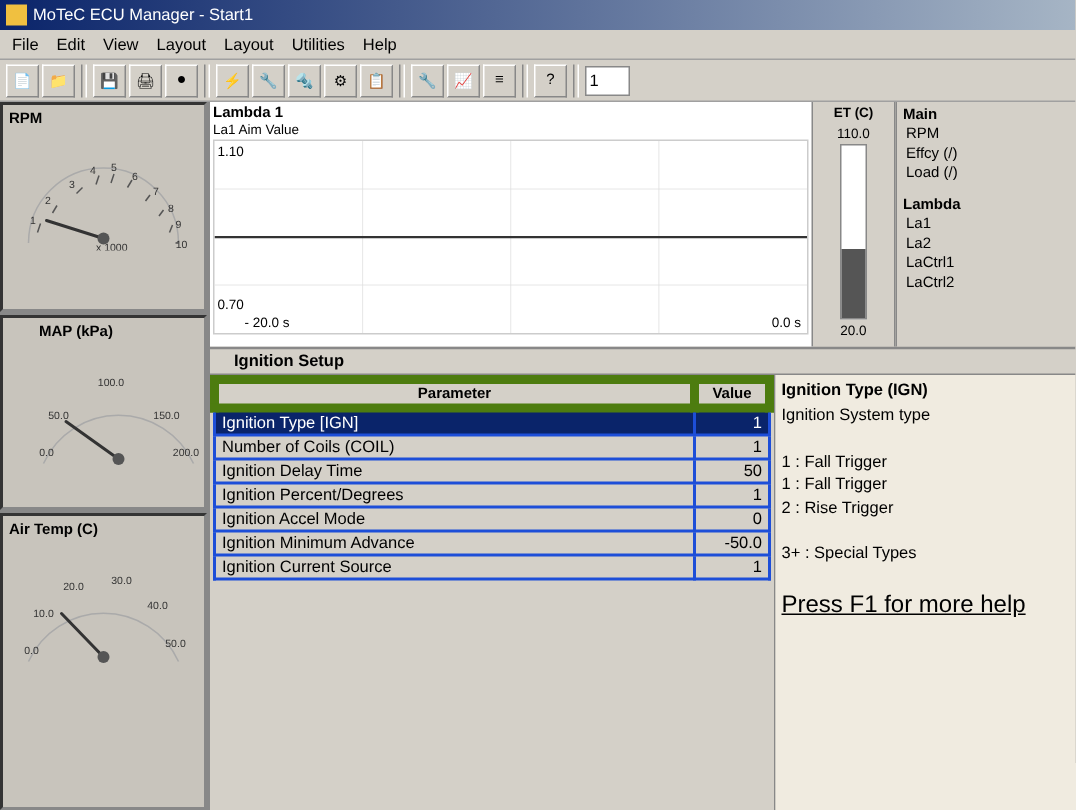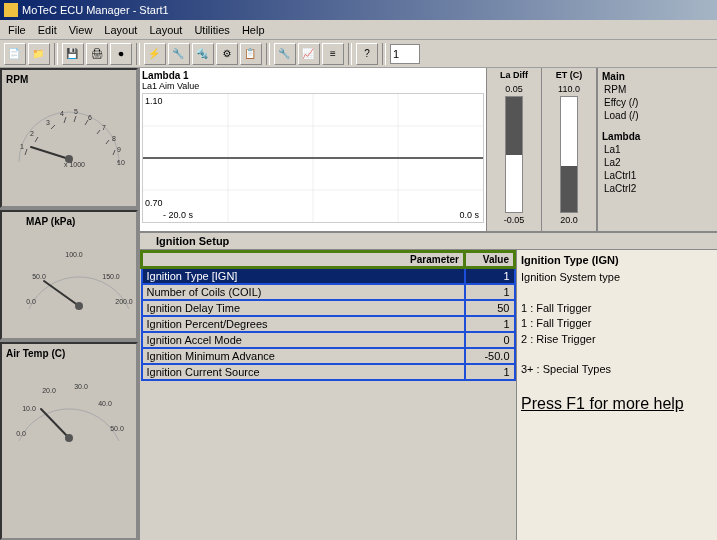--- a/index.html
+++ b/index.html
@@ -237,24 +237,24 @@
       flex: 1;
       border-right: 1px solid #888;
     }
     .ignition-table table {
       width: 100%;
       border-collapse: collapse;
       font-size: 11px;
     }
     .ignition-table th {
       background: #d4d0c8;
-      border: 3px solid #4d7c0f;
+      border: 6px solid #4d7c0f;
       padding: 1px 4px;
       font-size: 10px;
-      text-align: right;
+      text-align: center;
     }
     .ignition-table td {
       border: 2px solid #1d4ed8;
       padding: 1px 4px;
     }
     .ignition-table tr.selected td {
       background: #0a246a;
       color: white;
     }
     .ignition-help {
@@ -425,28 +425,20 @@
 
             <line x1="0" y1="50%" x2="100%" y2="50%" stroke="#333" stroke-width="1.5"></line>
           </svg>
           <span class="chart-y-label-top">1.10</span>
           <span class="chart-y-label-bottom">0.70</span>
           <span class="chart-x-label-left">- 20.0 s</span>
           <span class="chart-x-label-right">0.0 s</span>
         </div>
       </div>
 
-      <div class="vertical-gauge">
-        <div class="vg-title">La Diff</div>
-        <div style="font-size:9px; margin-top:4px;">0.05</div>
-        <div style="flex:1; width:18px; background:white; border:1px solid #888; position:relative; margin: 2px 0;">
-          <div style="position:absolute; bottom:50%; top:0; left:0; right:0; background:#555;"></div>
-        </div>
-        <div style="font-size:9px; margin-bottom:4px;">-0.05</div>
-      </div>
 
       <div class="vertical-gauge">
         <div class="vg-title">ET (C)</div>
         <div style="font-size:9px; margin-top:4px;">110.0</div>
         <div style="flex:1; width:18px; background:white; border:1px solid #888; position:relative; margin: 2px 0;">
           <div style="position:absolute; bottom:0; height:40%; left:0; right:0; background:#555;"></div>
         </div>
         <div style="font-size:9px; margin-bottom:4px;">20.0</div>
       </div>
 

